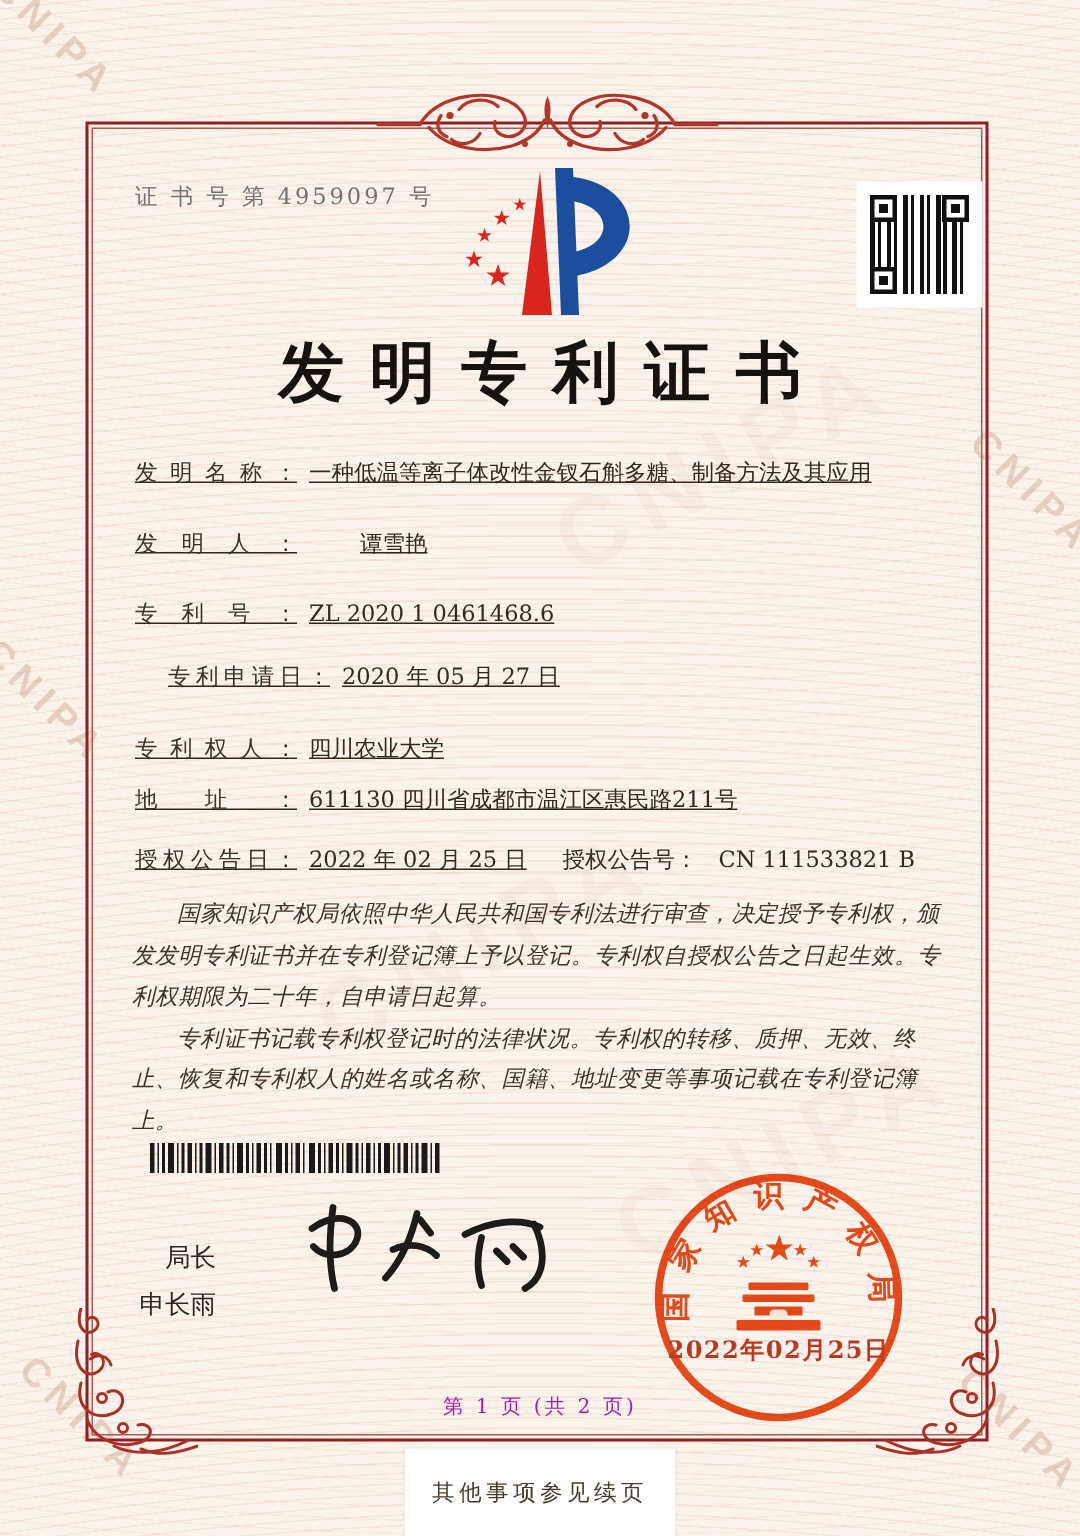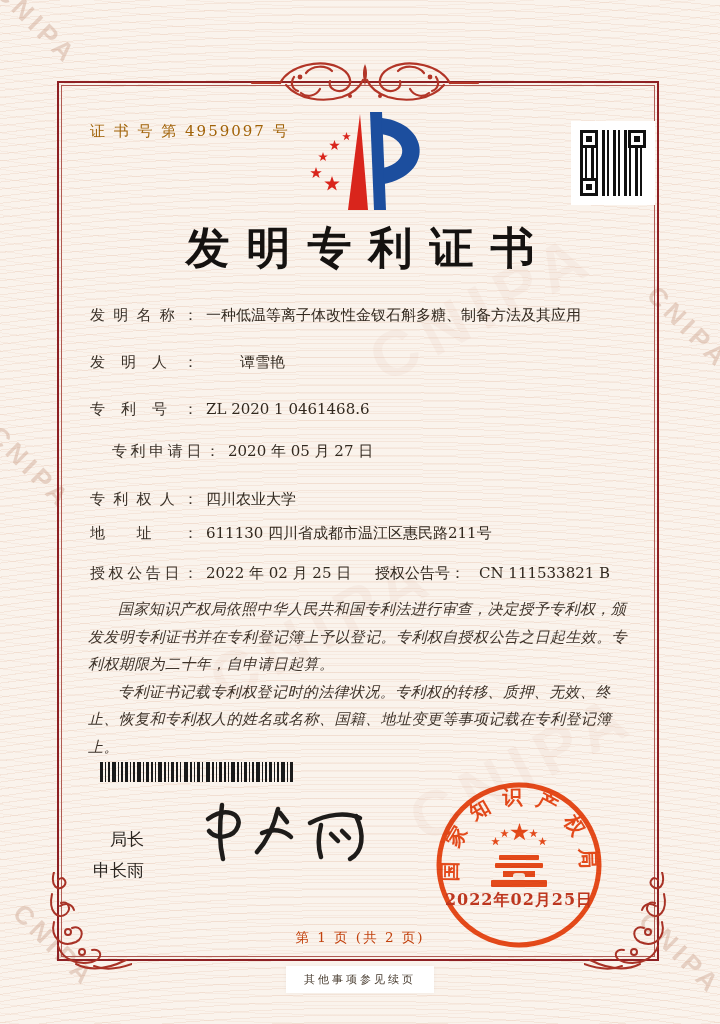--- a/index.html
+++ b/index.html
@@ -23,58 +23,58 @@
   .frame::before{
     content:"";position:absolute;inset:2px;border:1px solid #b05a52;
   }
   .wm{
     position:absolute;color:rgba(196,152,129,.38);
     font-family:"Liberation Sans",sans-serif;font-weight:bold;
     letter-spacing:5px;transform:rotate(45deg);font-size:26px;pointer-events:none;
   }
   .wm.big{opacity:.28;font-size:64px;letter-spacing:10px;color:rgba(214,170,150,.35);transform:rotate(-28deg);}
   .cert-no{
-    position:absolute;left:90px;top:122px;font-size:15px;color:#a16207;letter-spacing:2px;
+    position:absolute;left:90px;top:122px;font-size:15px;color:#737373;letter-spacing:2px;
   }
   .logo{position:absolute;left:296px;top:110px;width:144px;height:104px;}
   .qr-wrap{position:absolute;left:571px;top:121px;width:84px;height:84px;background:#fff;padding:0;}
   .qr-inner{
     position:absolute;left:9px;top:9px;width:66px;height:66px;background:#fff;
   }
   .qr-noise{
     position:absolute;inset:0;
     background:
       repeating-linear-gradient(90deg, #111 0 3px, transparent 3px 5px, #111 5px 7px, transparent 7px 11px),
       repeating-linear-gradient(0deg, #fff 0 2px, transparent 2px 5px, #fff 5px 6px, transparent 6px 10px);
   }
   .finder{position:absolute;width:12px;height:12px;border:3px solid #111;background:#fff;}
   .finder::after{content:"";position:absolute;left:3px;top:3px;width:6px;height:6px;background:#111;}
   .finder.tl{left:0;top:0}.finder.tr{right:0;top:0}.finder.bl{left:0;bottom:0}
   .title{
     position:absolute;left:0;right:0;top:219px;text-align:center;
     font-size:44px;font-weight:bold;color:#151210;letter-spacing:17px;text-indent:17px;
   }
-  .row{position:absolute;left:90px;display:flex;align-items:flex-end;font-size:15px;color:#32291f;line-height:24px;}
+  .row{position:absolute;left:90px;display:flex;align-items:flex-end;font-size:15px;color:#32291f;line-height:24px;text-decoration:underline;}
   .row .lbl{width:108px;flex:none;text-align:justify;text-align-last:justify;color:#3a3128;}
   .row .val{margin-left:8px;max-width:430px;}
   .row2{position:absolute;display:flex;font-size:15px;color:#32291f;line-height:24px;}
   .row2 .lbl{width:96px;flex:none;}
   .paras{
     position:absolute;left:88px;top:596px;width:546px;
     font-size:15px;line-height:27.5px;color:#3e332a;letter-spacing:.4px;
   }
   .paras p{margin:0;text-indent:2em;font-style:italic;}
   .barcode{position:absolute;left:100px;top:762px;width:196px;height:20px;}
   .official{position:absolute;left:93px;top:824px;font-size:17px;color:#2c2722;line-height:31px;text-align:right;}
   .signature{position:absolute;left:192px;top:793px;width:196px;height:84px;}
   .seal{position:absolute;left:433px;top:779px;width:172px;height:172px;mix-blend-mode:multiply;opacity:.95;}
-  .page-num{position:absolute;left:0;right:0;top:929px;text-align:center;font-size:13.5px;color:#c2410c;letter-spacing:2px;}
+  .page-num{position:absolute;left:0;right:0;top:929px;text-align:center;font-size:13.5px;color:#a21caf;letter-spacing:2px;}
   .cont-note{
     position:absolute;left:50%;transform:translateX(-50%);top:966px;
-    background:#ffffff;padding:6px 18px;font-size:11px;color:#473b2e;letter-spacing:3px;
+    background:#ffffff;padding:20px 18px;font-size:15px;color:#473b2e;letter-spacing:3px;
     box-shadow:0 0 4px rgba(0,0,0,.04);
   }
   .flourish-top{position:absolute;left:250px;top:56px;width:230px;height:62px;}
   .corner{position:absolute;width:86px;height:102px;}
   .corner.bl{left:46px;top:872px;}
   .corner.br{left:584px;top:872px;transform:scaleX(-1);}
 </style>
 </head>
 <body>
 

